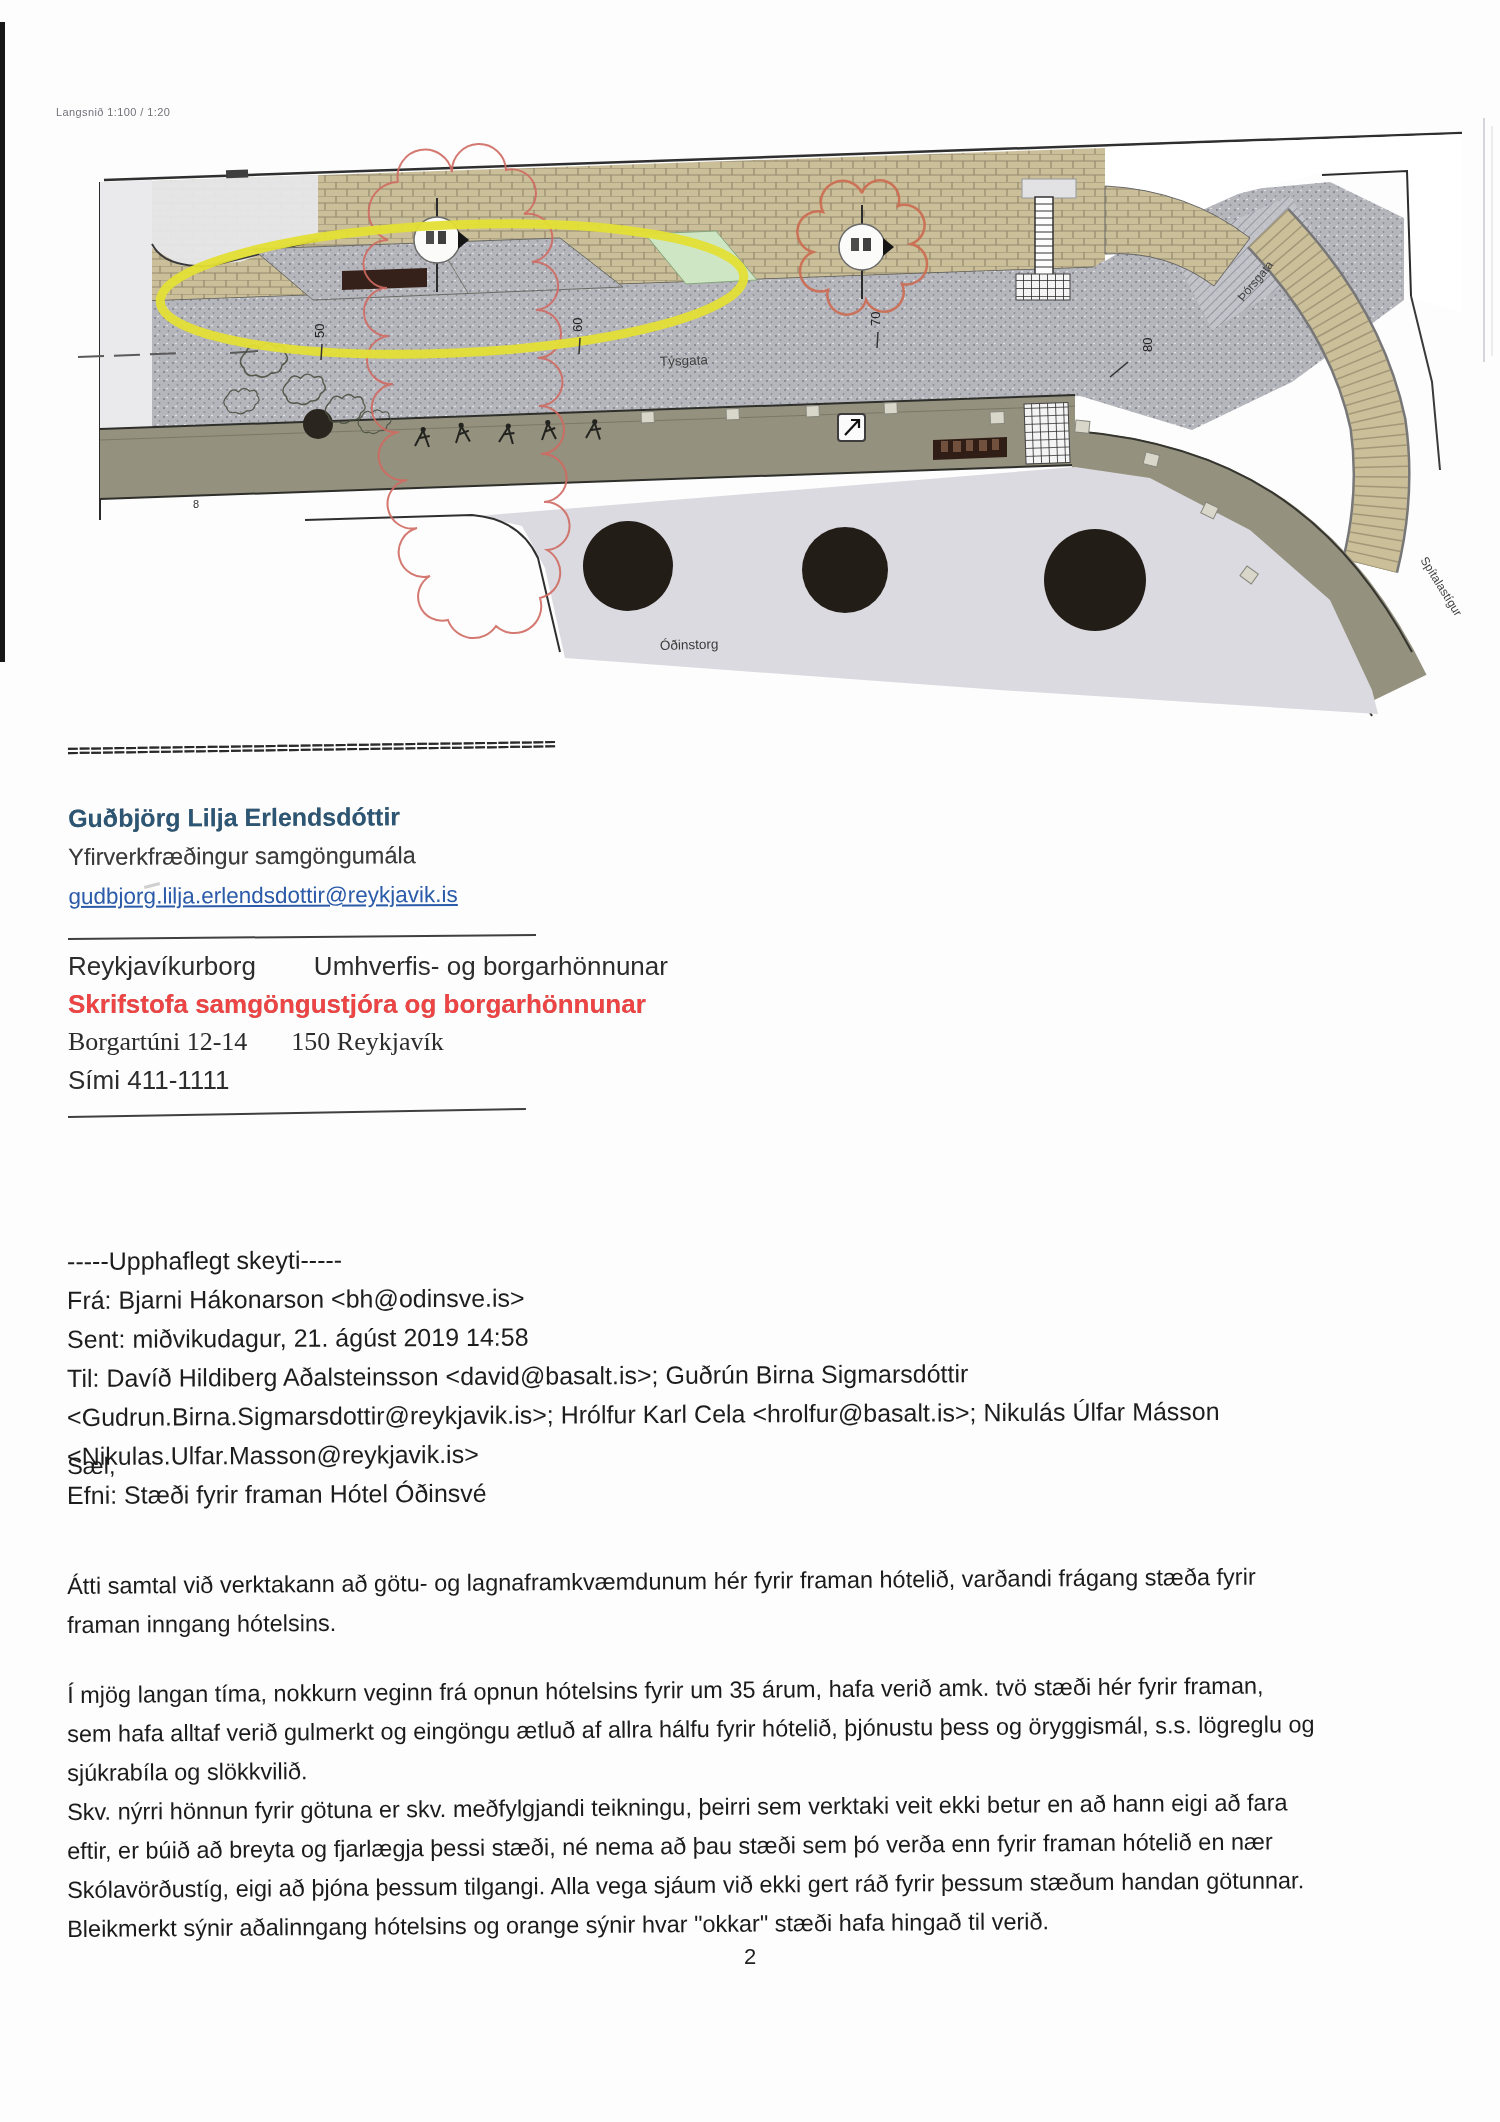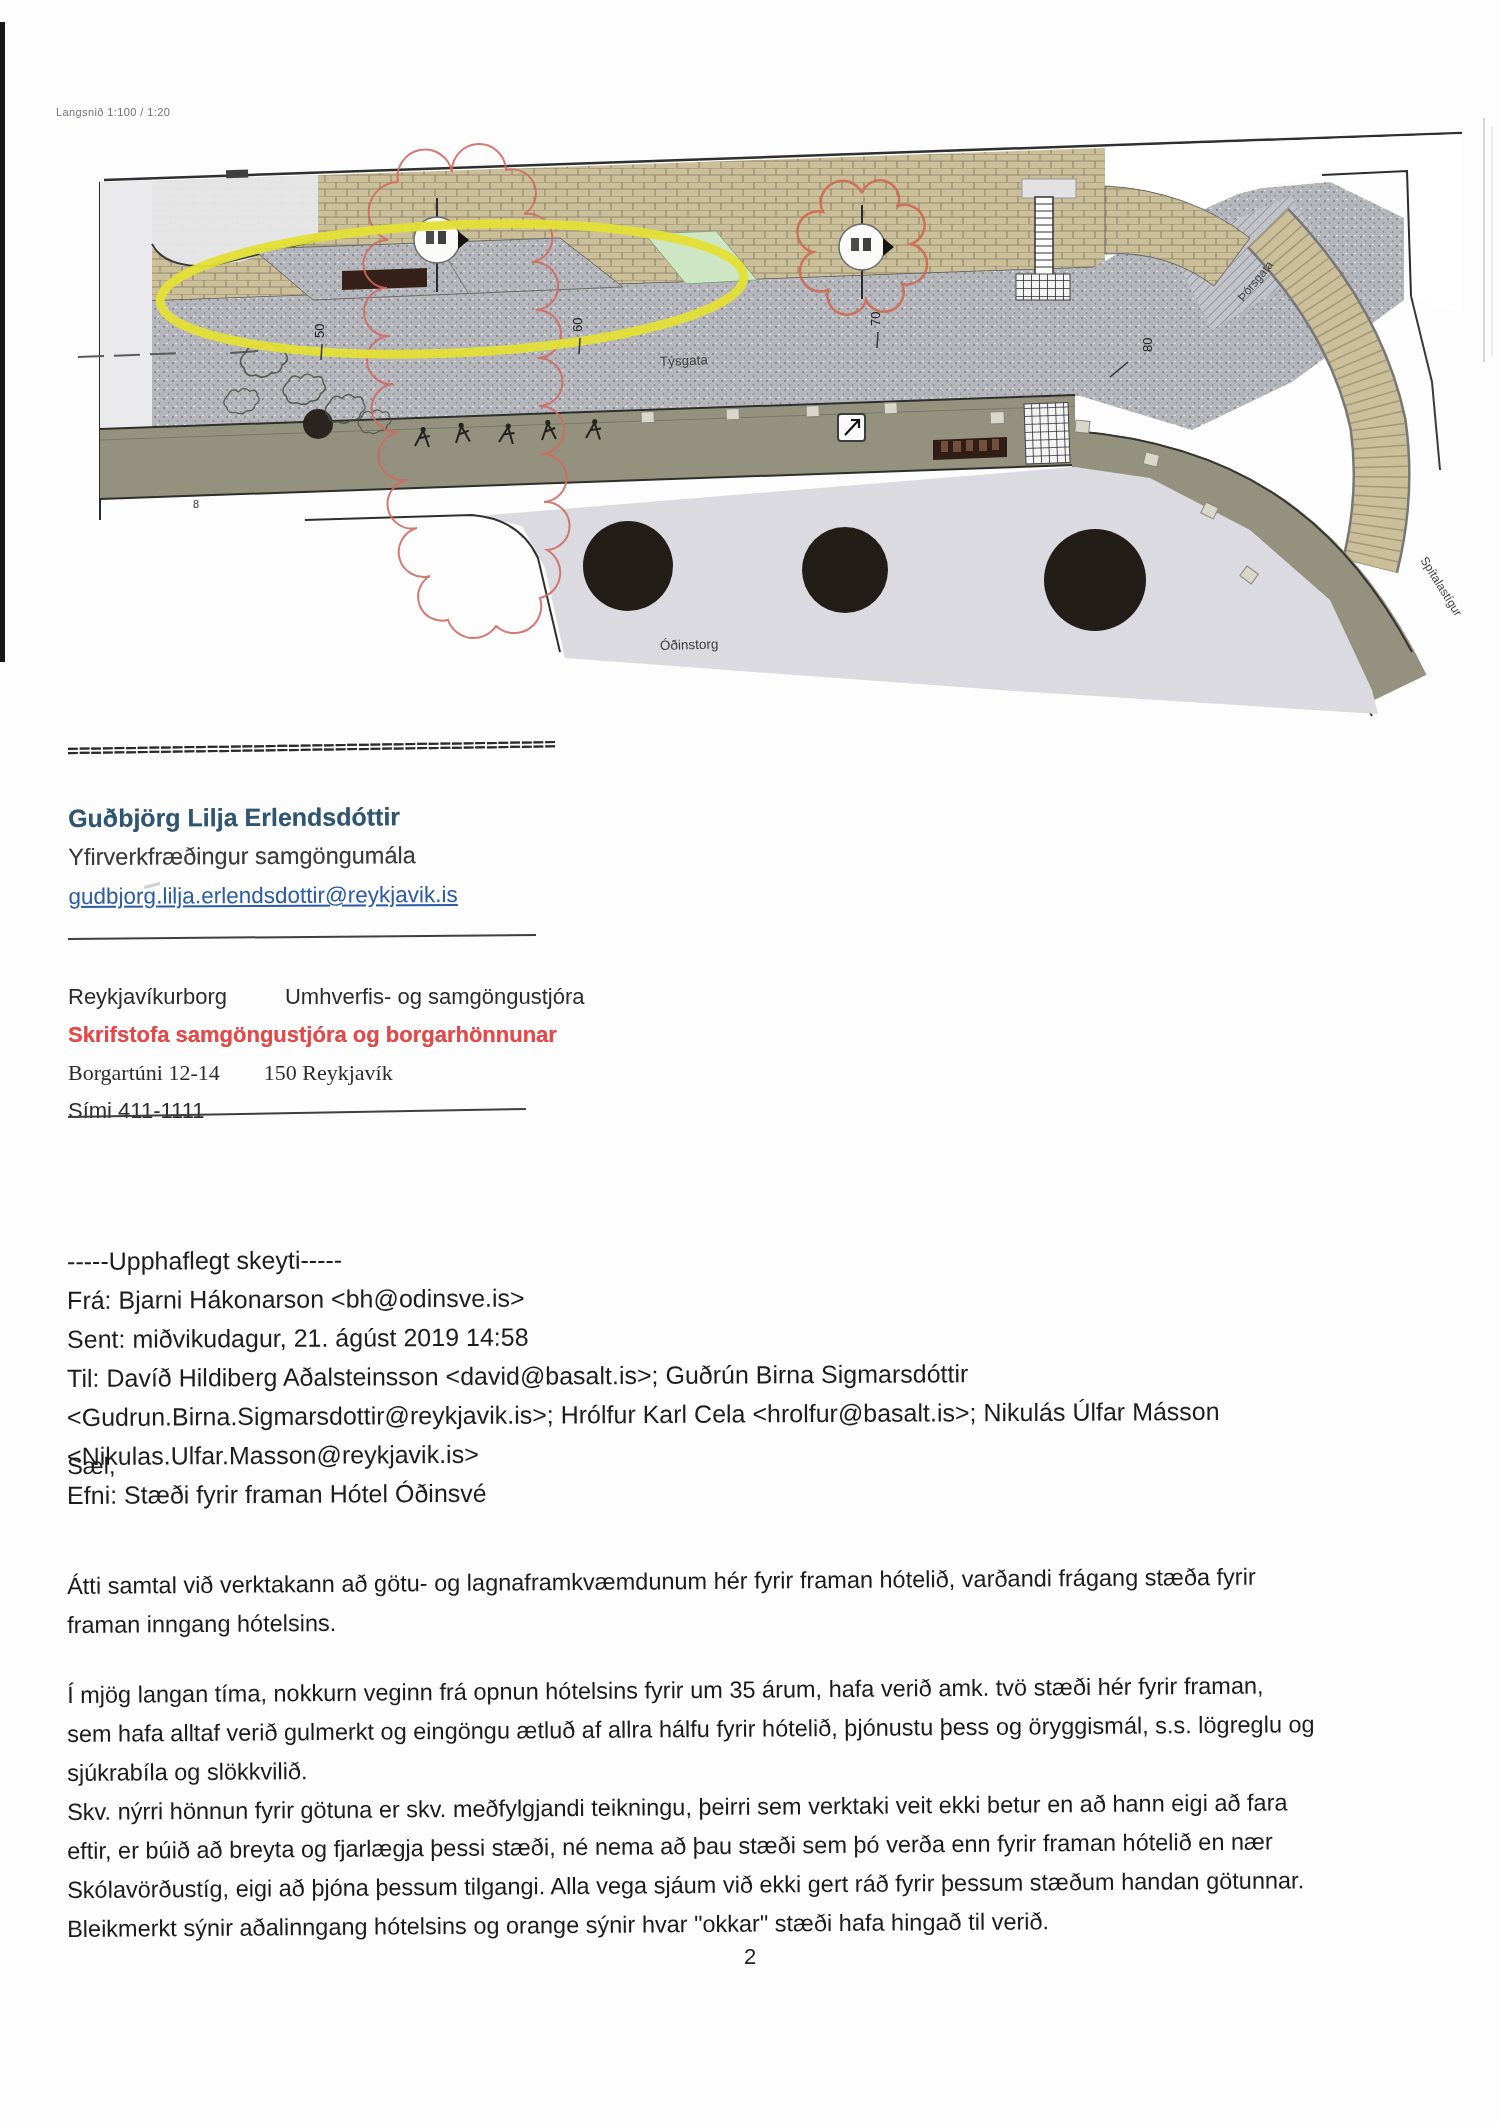--- a/index.html
+++ b/index.html
@@ -20,21 +20,21 @@
     font-size:19px;font-weight:700;color:#2a2a2a;letter-spacing:.2px;
     transform:rotate(-0.8deg);transform-origin:0 0;white-space:nowrap;
   }
   .sig{left:68px;top:798px;transform:rotate(-0.3deg);transform-origin:0 0;}
   .sig-name{font-size:25px;font-weight:700;color:#2c5674;line-height:40px;white-space:nowrap;}
   .sig-title{font-size:23.5px;color:#3b3b3b;line-height:39px;white-space:nowrap;}
   .sig-email{font-size:22.5px;color:#2a5aa8;text-decoration:underline;line-height:39px;white-space:nowrap;display:inline-block;}
   .rule{height:0;border-top:2.2px solid #3f3f3f;transform-origin:0 0;}
   .rule1{left:68px;top:938px;width:468px;transform:rotate(-0.5deg);}
   .rule2{left:68px;top:1116px;width:458px;transform:rotate(-1deg);}
-  .org{font-size:22px;color:#2c2c2c;white-space:nowrap;margin-top:33px;}
+  .org{font-size:26px;color:#2c2c2c;white-space:nowrap;}
   .org-row{display:flex;}
   .org1{left:68px;top:951px;}
   .org1 .gap{width:58px;}
   .org2{left:68px;top:989px;font-weight:700;color:#ef4444;}
   .org3{left:68px;top:1027px;font-family:Liberation Serif, serif;}
   .org3 .gap{width:44px;}
   .org4{left:68px;top:1065px;}
   .qh{left:67px;font-size:25px;color:#1d1d1d;white-space:nowrap;transform:rotate(-0.3deg);transform-origin:0 0;}
   .body-line{left:67px;font-size:23.5px;color:#1b1b1b;white-space:nowrap;transform:rotate(-0.45deg);transform-origin:0 0;}
   .txt-soft{text-shadow:0 0 .6px rgba(40,40,40,.45);}
@@ -248,21 +248,21 @@
     <div class="sig-title txt-soft">Yfirverkfræðingur samgöngumála</div>
     <a class="sig-email" href="#">gudbjorg.lilja.erlendsdottir@reykjavik.is</a>
   </div>
 
   <div class="abs speck"></div>
 
   <div class="abs rule rule1"></div>
   <div class="abs org org-row org1">
     <span>Reykjavíkurborg</span>
     <span class="gap"></span>
-    <span>Umhverfis- og samgöngustjóra</span>
+    <span>Umhverfis- og borgarhönnunar</span>
   </div>
   <div class="abs org org2 txt-soft">Skrifstofa samgöngustjóra og borgarhönnunar</div>
   <div class="abs org org-row org3">
     <span>Borgartúni 12-14</span>
     <span class="gap"></span>
     <span>150 Reykjavík</span>
   </div>
   <div class="abs org org4">Sími 411-1111</div>
   <div class="abs rule rule2"></div>
 

